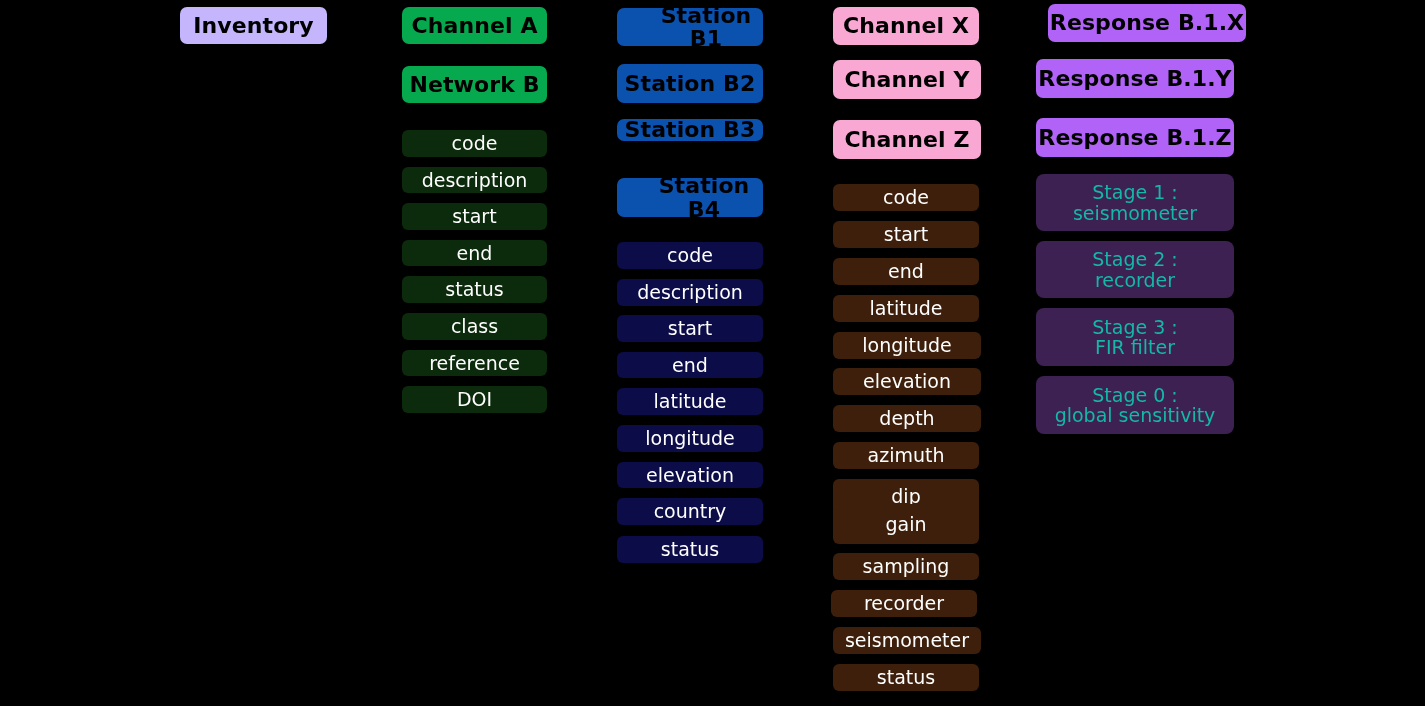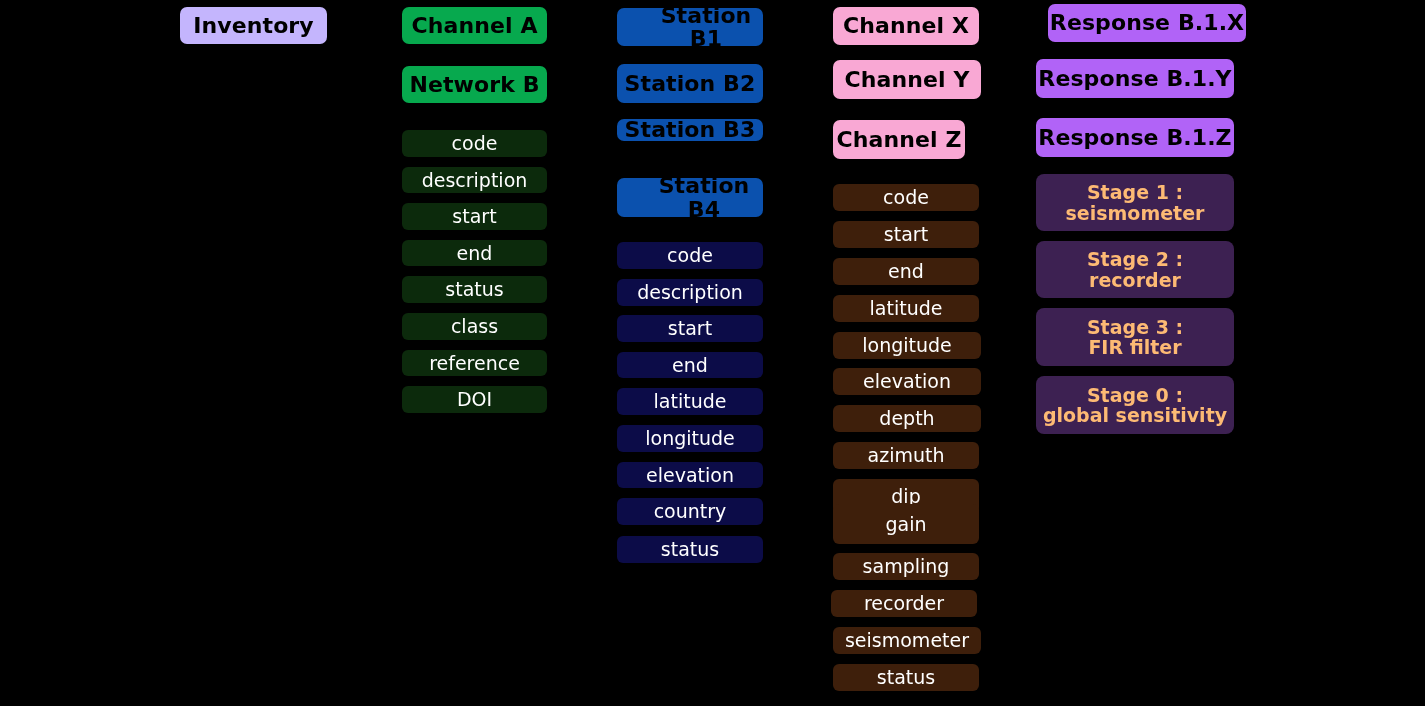--- a/index.html
+++ b/index.html
@@ -53,22 +53,22 @@
     font-weight: normal;
     color: #FFFFFF;
     font-size: 19px;
     border-radius: 6px;
   }
   .attr.network-attr { background: #0C2A0C; }
   .attr.station-attr { background: #0C0C48; }
   .attr.channel-attr { background: #3E1F0B; }
 
   .stage {
-    font-weight: bold;
-    color: #fdba74;
+    font-weight: normal;
+    color: #14b8a6;
     font-size: 19px;
     background: #3D2152;
     border-radius: 8px;
     padding: 2px 6px;
   }
 </style>
 </head>
 <body>
 
 <div class="canvas">
@@ -104,21 +104,21 @@
     <div class="node attr station-attr" style="left:617px; top:388px; width:146px; height:27px;">latitude</div>
     <div class="node attr station-attr" style="left:617px; top:425px; width:146px; height:27px;">longitude</div>
     <div class="node attr station-attr" style="left:617px; top:462px; width:146px; height:26px;">elevation</div>
     <div class="node attr station-attr" style="left:617px; top:498px; width:146px; height:27px;">country</div>
     <div class="node attr station-attr" style="left:617px; top:536px; width:146px; height:27px;">status</div>
   </div>
 
   <div class="col">
     <div class="node entity channel" style="left:833px; top:7px; width:146px; height:38px;">Channel X</div>
     <div class="node entity channel" style="left:833px; top:60px; width:148px; height:39px;">Channel Y</div>
-    <div class="node entity channel" style="left:833px; top:120px; width:132px; height:39px;">Channel Z</div>
+    <div class="node entity channel" style="left:833px; top:120px; width:148px; height:39px;">Channel Z</div>
 
     <div class="node attr channel-attr" style="left:833px; top:184px; width:146px; height:27px;">code</div>
     <div class="node attr channel-attr" style="left:833px; top:221px; width:146px; height:27px;">start</div>
     <div class="node attr channel-attr" style="left:833px; top:258px; width:146px; height:27px;">end</div>
     <div class="node attr channel-attr" style="left:833px; top:295px; width:146px; height:27px;">latitude</div>
     <div class="node attr channel-attr" style="left:833px; top:332px; width:148px; height:27px;">longitude</div>
     <div class="node attr channel-attr" style="left:833px; top:368px; width:148px; height:27px;">elevation</div>
     <div class="node attr channel-attr" style="left:833px; top:405px; width:148px; height:27px;">depth</div>
     <div class="node attr channel-attr" style="left:833px; top:442px; width:146px; height:27px;">azimuth</div>
     <div class="node attr channel-attr" style="left:833px; top:479px; width:146px; height:35px;">dip</div>

